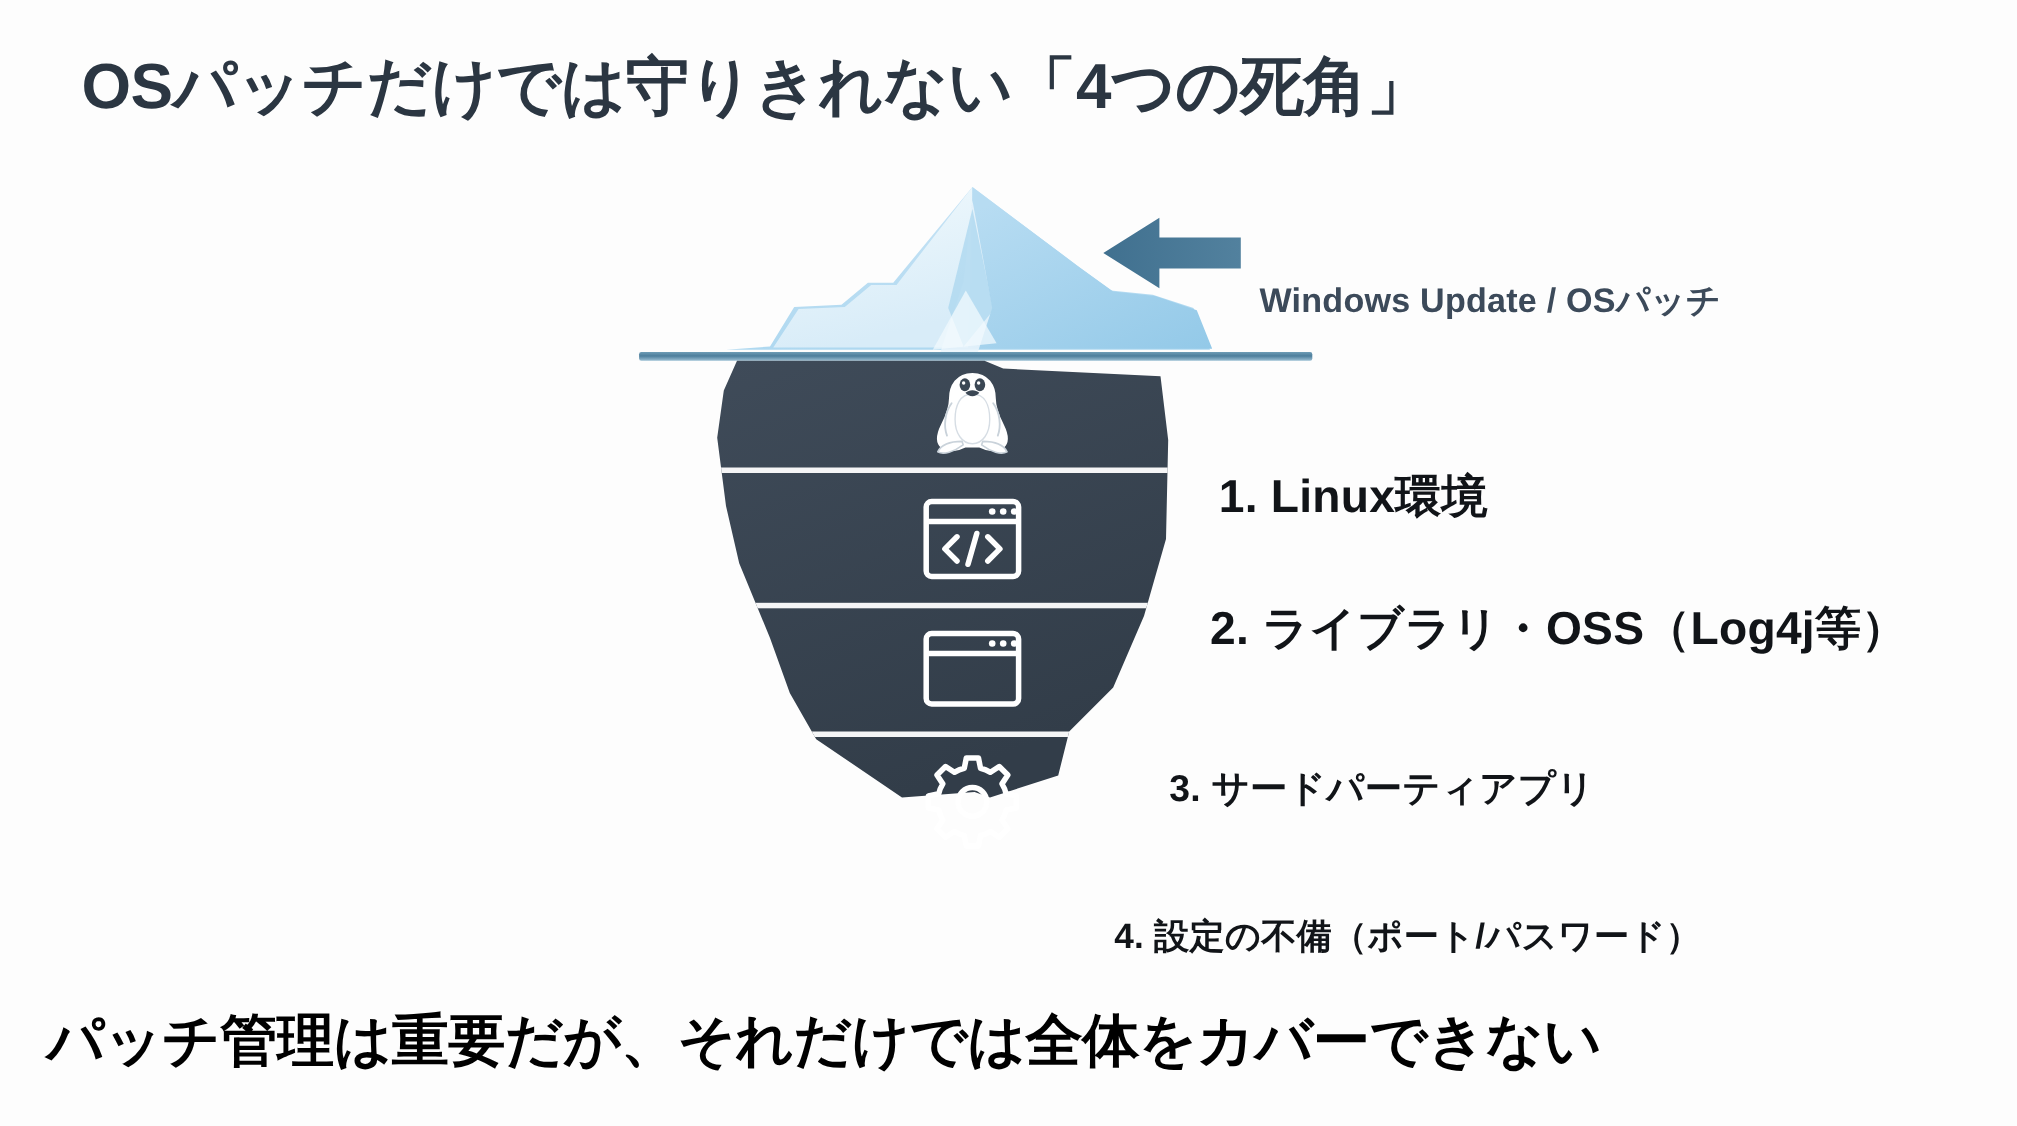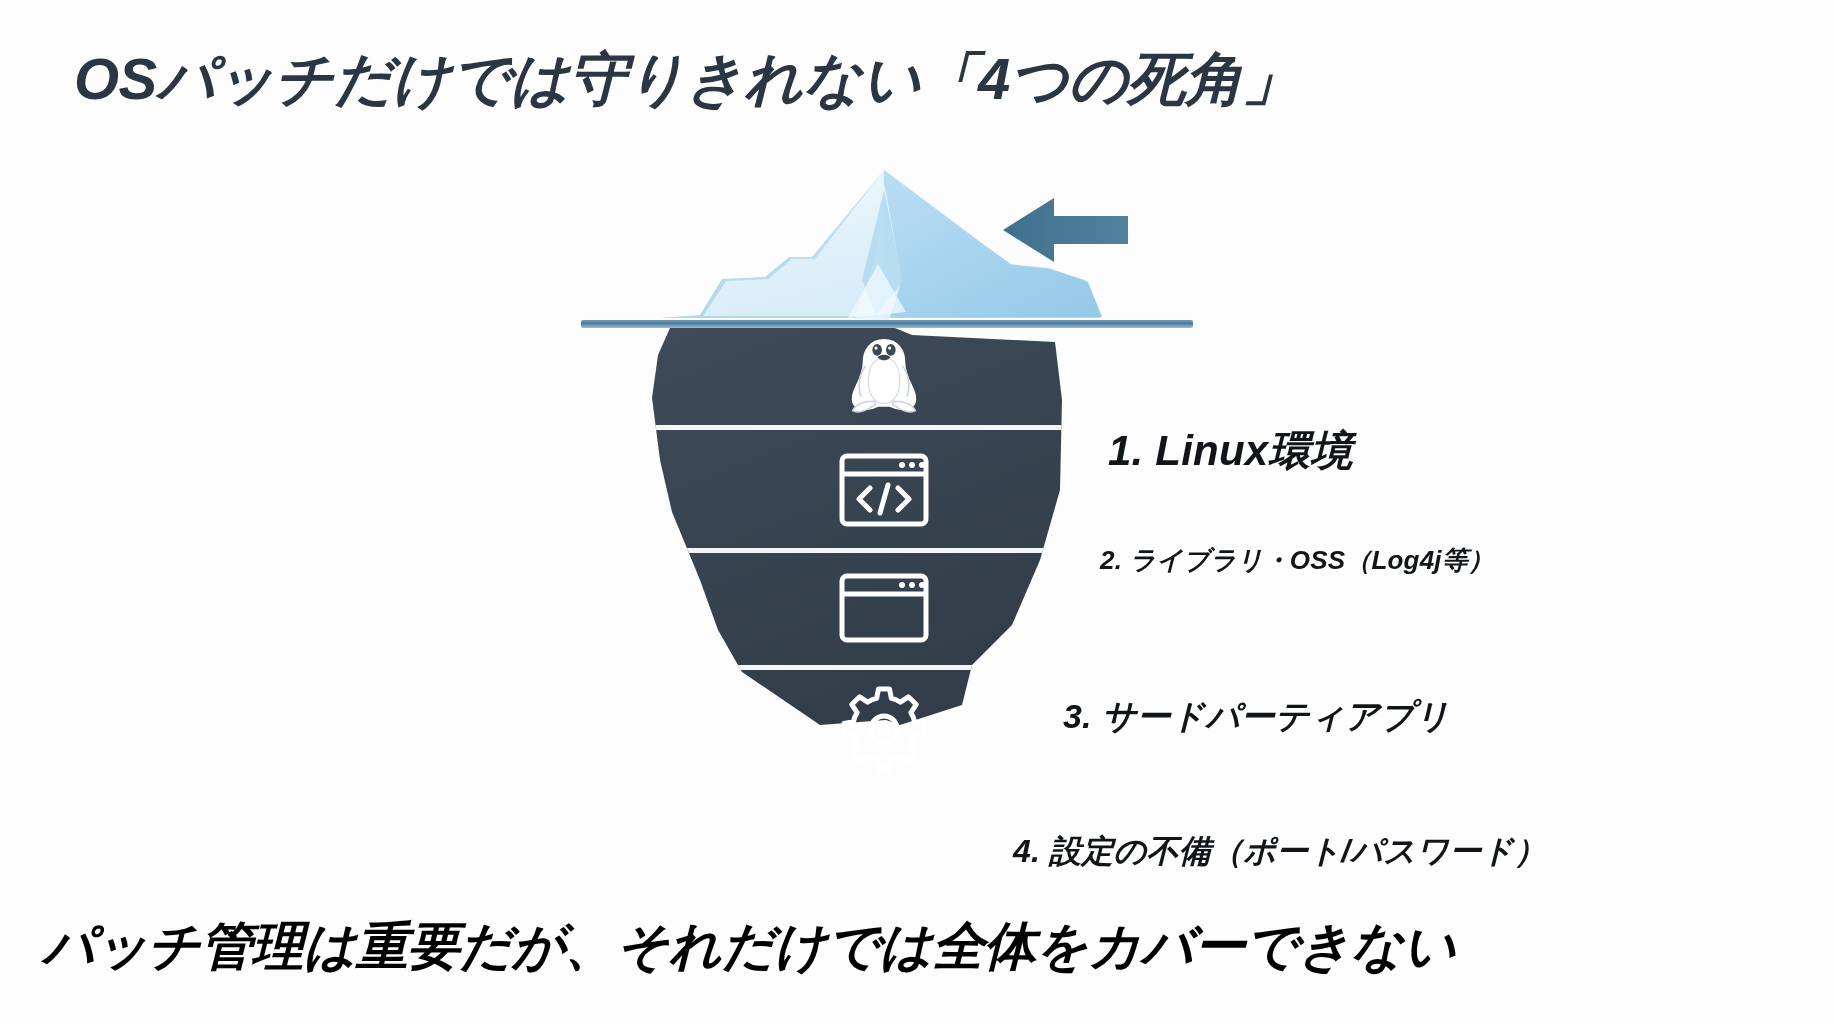--- a/index.html
+++ b/index.html
@@ -14,21 +14,20 @@
     font-family: "Liberation Sans", "DejaVu Sans", sans-serif;
     position: relative;
   }
 
   #slide {
     position: absolute;
     left: 0; top: 0;
     width: 1834px;
     height: 1024px;
     background: #fdfdfd;
-    font-style: italic;
   }
 
   
   #title {
     position: absolute;
     left: 74px;
     top: 46px;
     width: 1600px;
     font-size: 58px;
     font-weight: 700;
@@ -66,21 +65,21 @@
 
   
   .layer-label {
     position: absolute;
     font-weight: 700;
     color: #111418;
     white-space: nowrap;
     letter-spacing: 0.2px;
   }
   #label-1 { left: 1108px; top: 423px; font-size: 42px; }
-  #label-2 { left: 1100px; top: 543px; font-size: 26px; }
+  #label-2 { left: 1100px; top: 543px; font-size: 42px; }
   #label-3 { left: 1063px; top: 694px; font-size: 34px; }
   #label-4 { left: 1013px; top: 786px; font-size: 32px; margin-top: 44px; }
 
   
   #caption {
     position: absolute;
     left: 0;
     top: 912px;
     width: 1498px;
     text-align: center;
@@ -266,20 +265,21 @@
                  A 28 28 0 0 1 -30.6 11.4
                  L -40 9.5 L -40 -1.5 L -30.6 -3.4
                  A 28 28 0 0 1 -26.9 -12.4
                  L -32.2 -20.4 L -24.4 -28.2 L -16.4 -22.9
                  A 28 28 0 0 1 -7.4 -26.6 Z" fill="none" stroke="#ffffff" stroke-width="5" stroke-linejoin="round"></path>
         <circle cx="0" cy="4" r="13" fill="none" stroke="#ffffff" stroke-width="5"></circle>
       </g>
     </svg>
   </div>
 
+  <div id="top-label">Windows Update / OSパッチ</div>
 
   <div class="layer-label" id="label-1">1. Linux環境</div>
   <div class="layer-label" id="label-2">2. ライブラリ・OSS（Log4j等）</div>
   <div class="layer-label" id="label-3">3. サードパーティアプリ</div>
   <div class="layer-label" id="label-4">4. 設定の不備（ポート/パスワード）</div>
 
   <div id="caption">パッチ管理は重要だが、それだけでは全体をカバーできない</div>
 
 </div>
 

